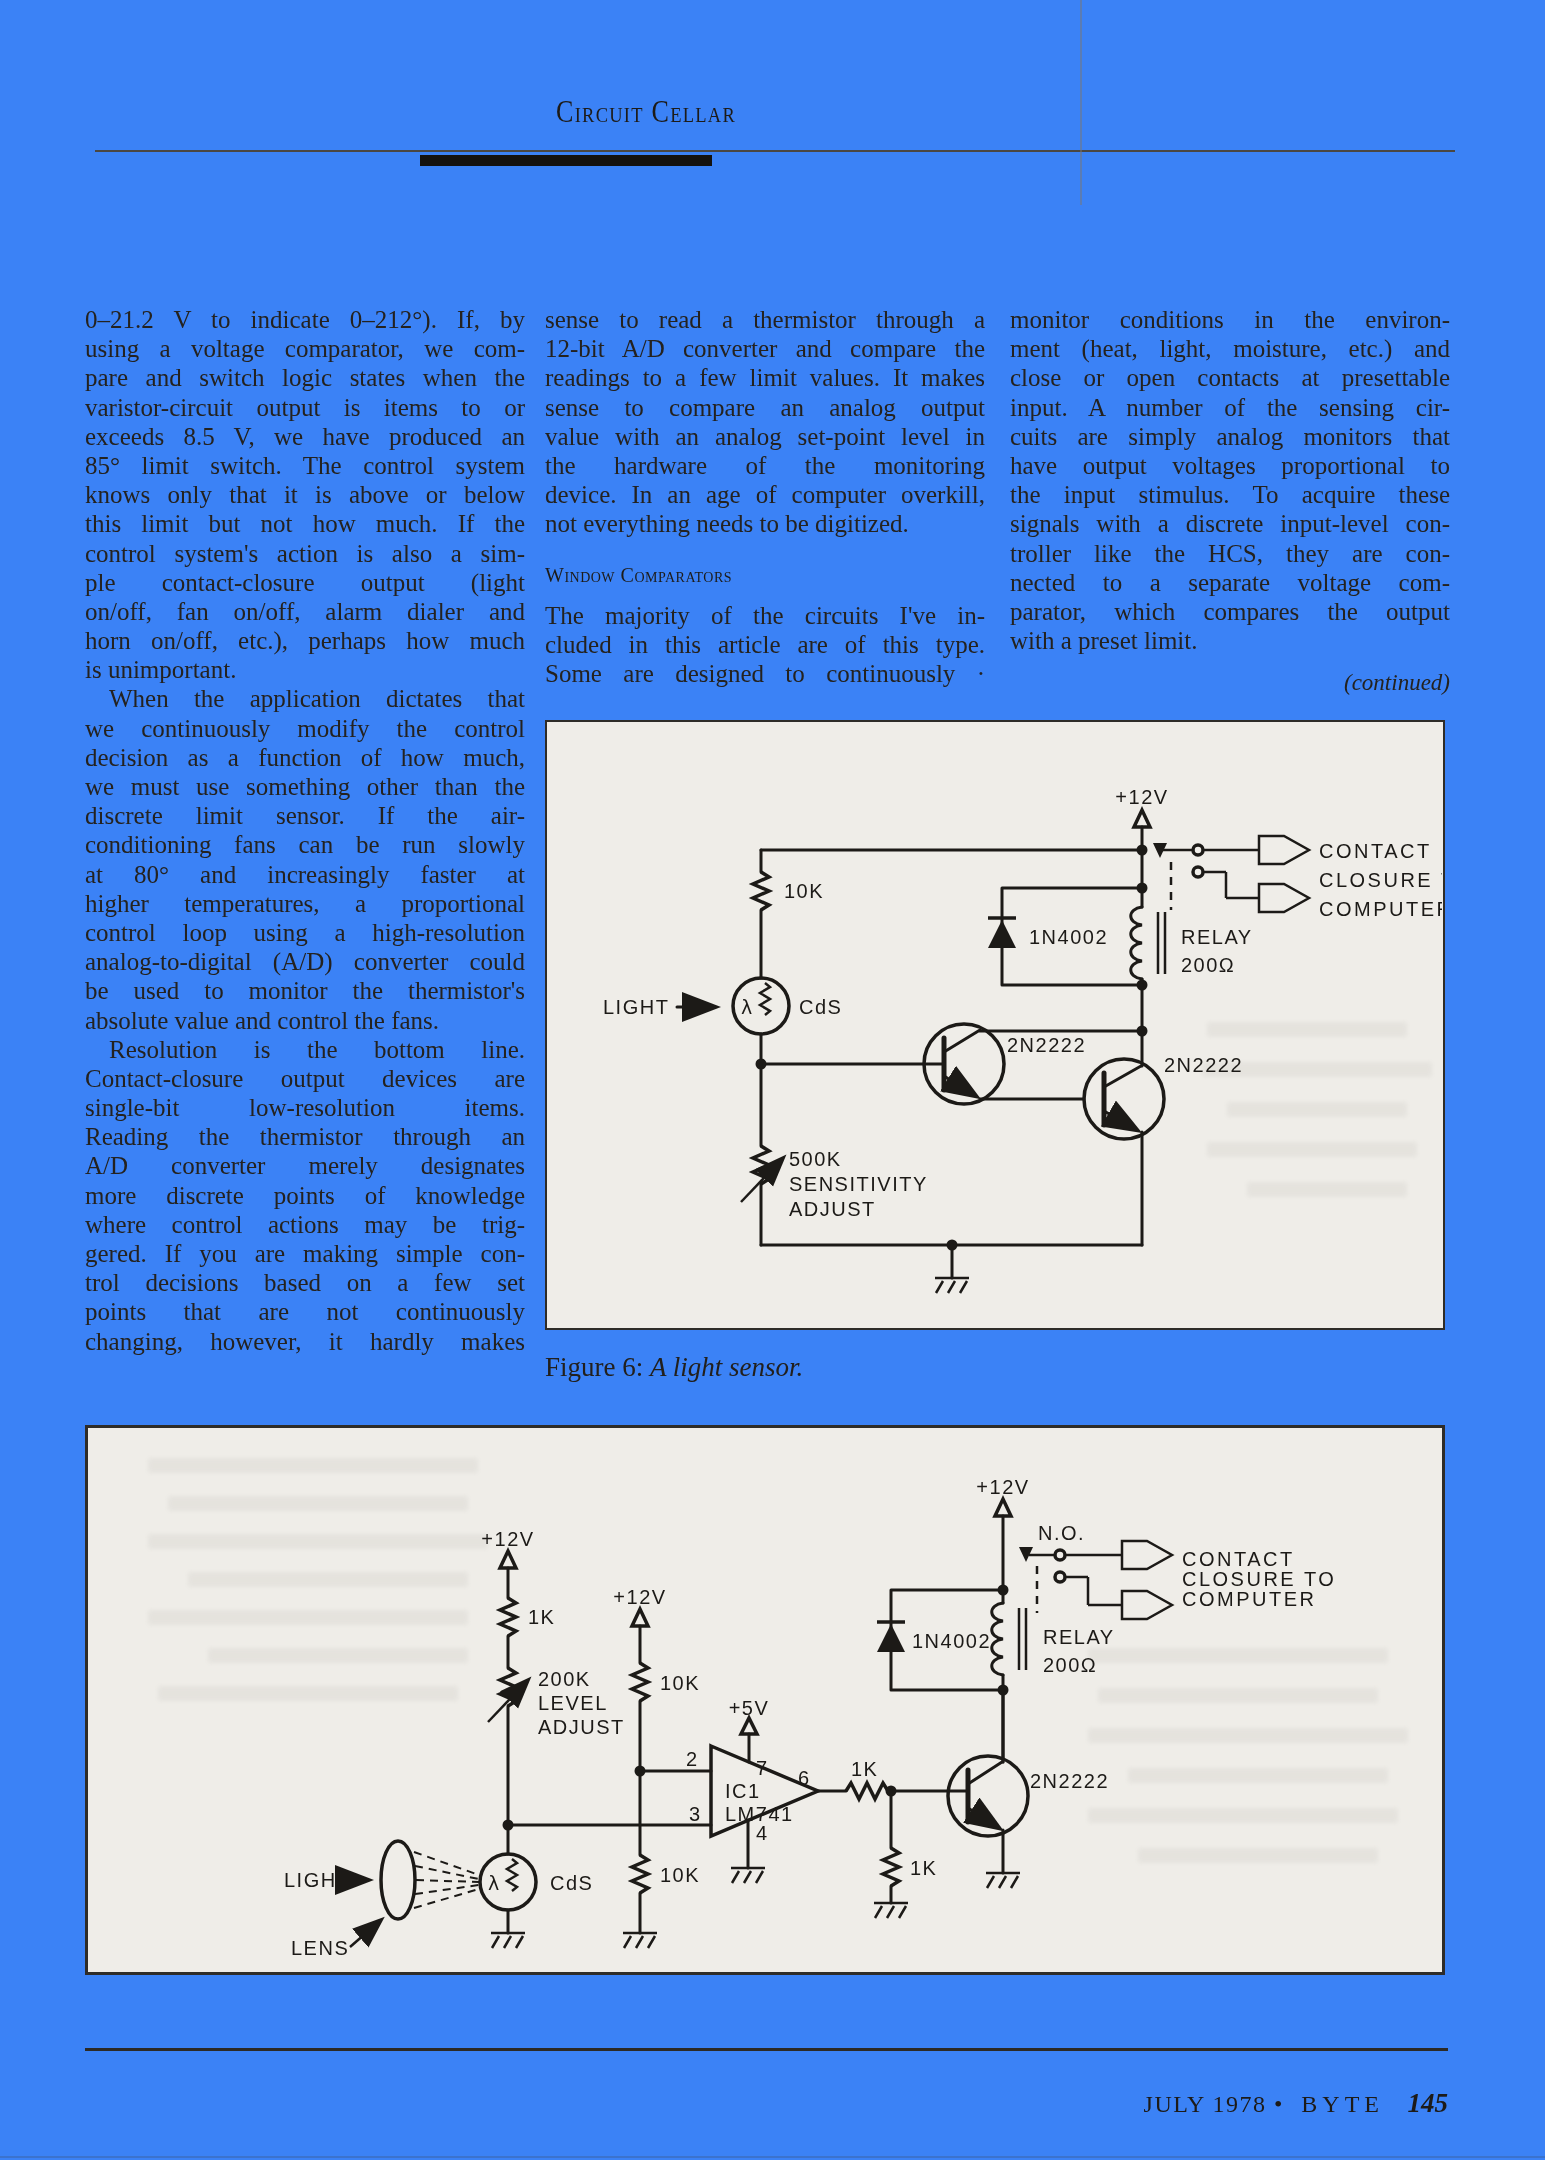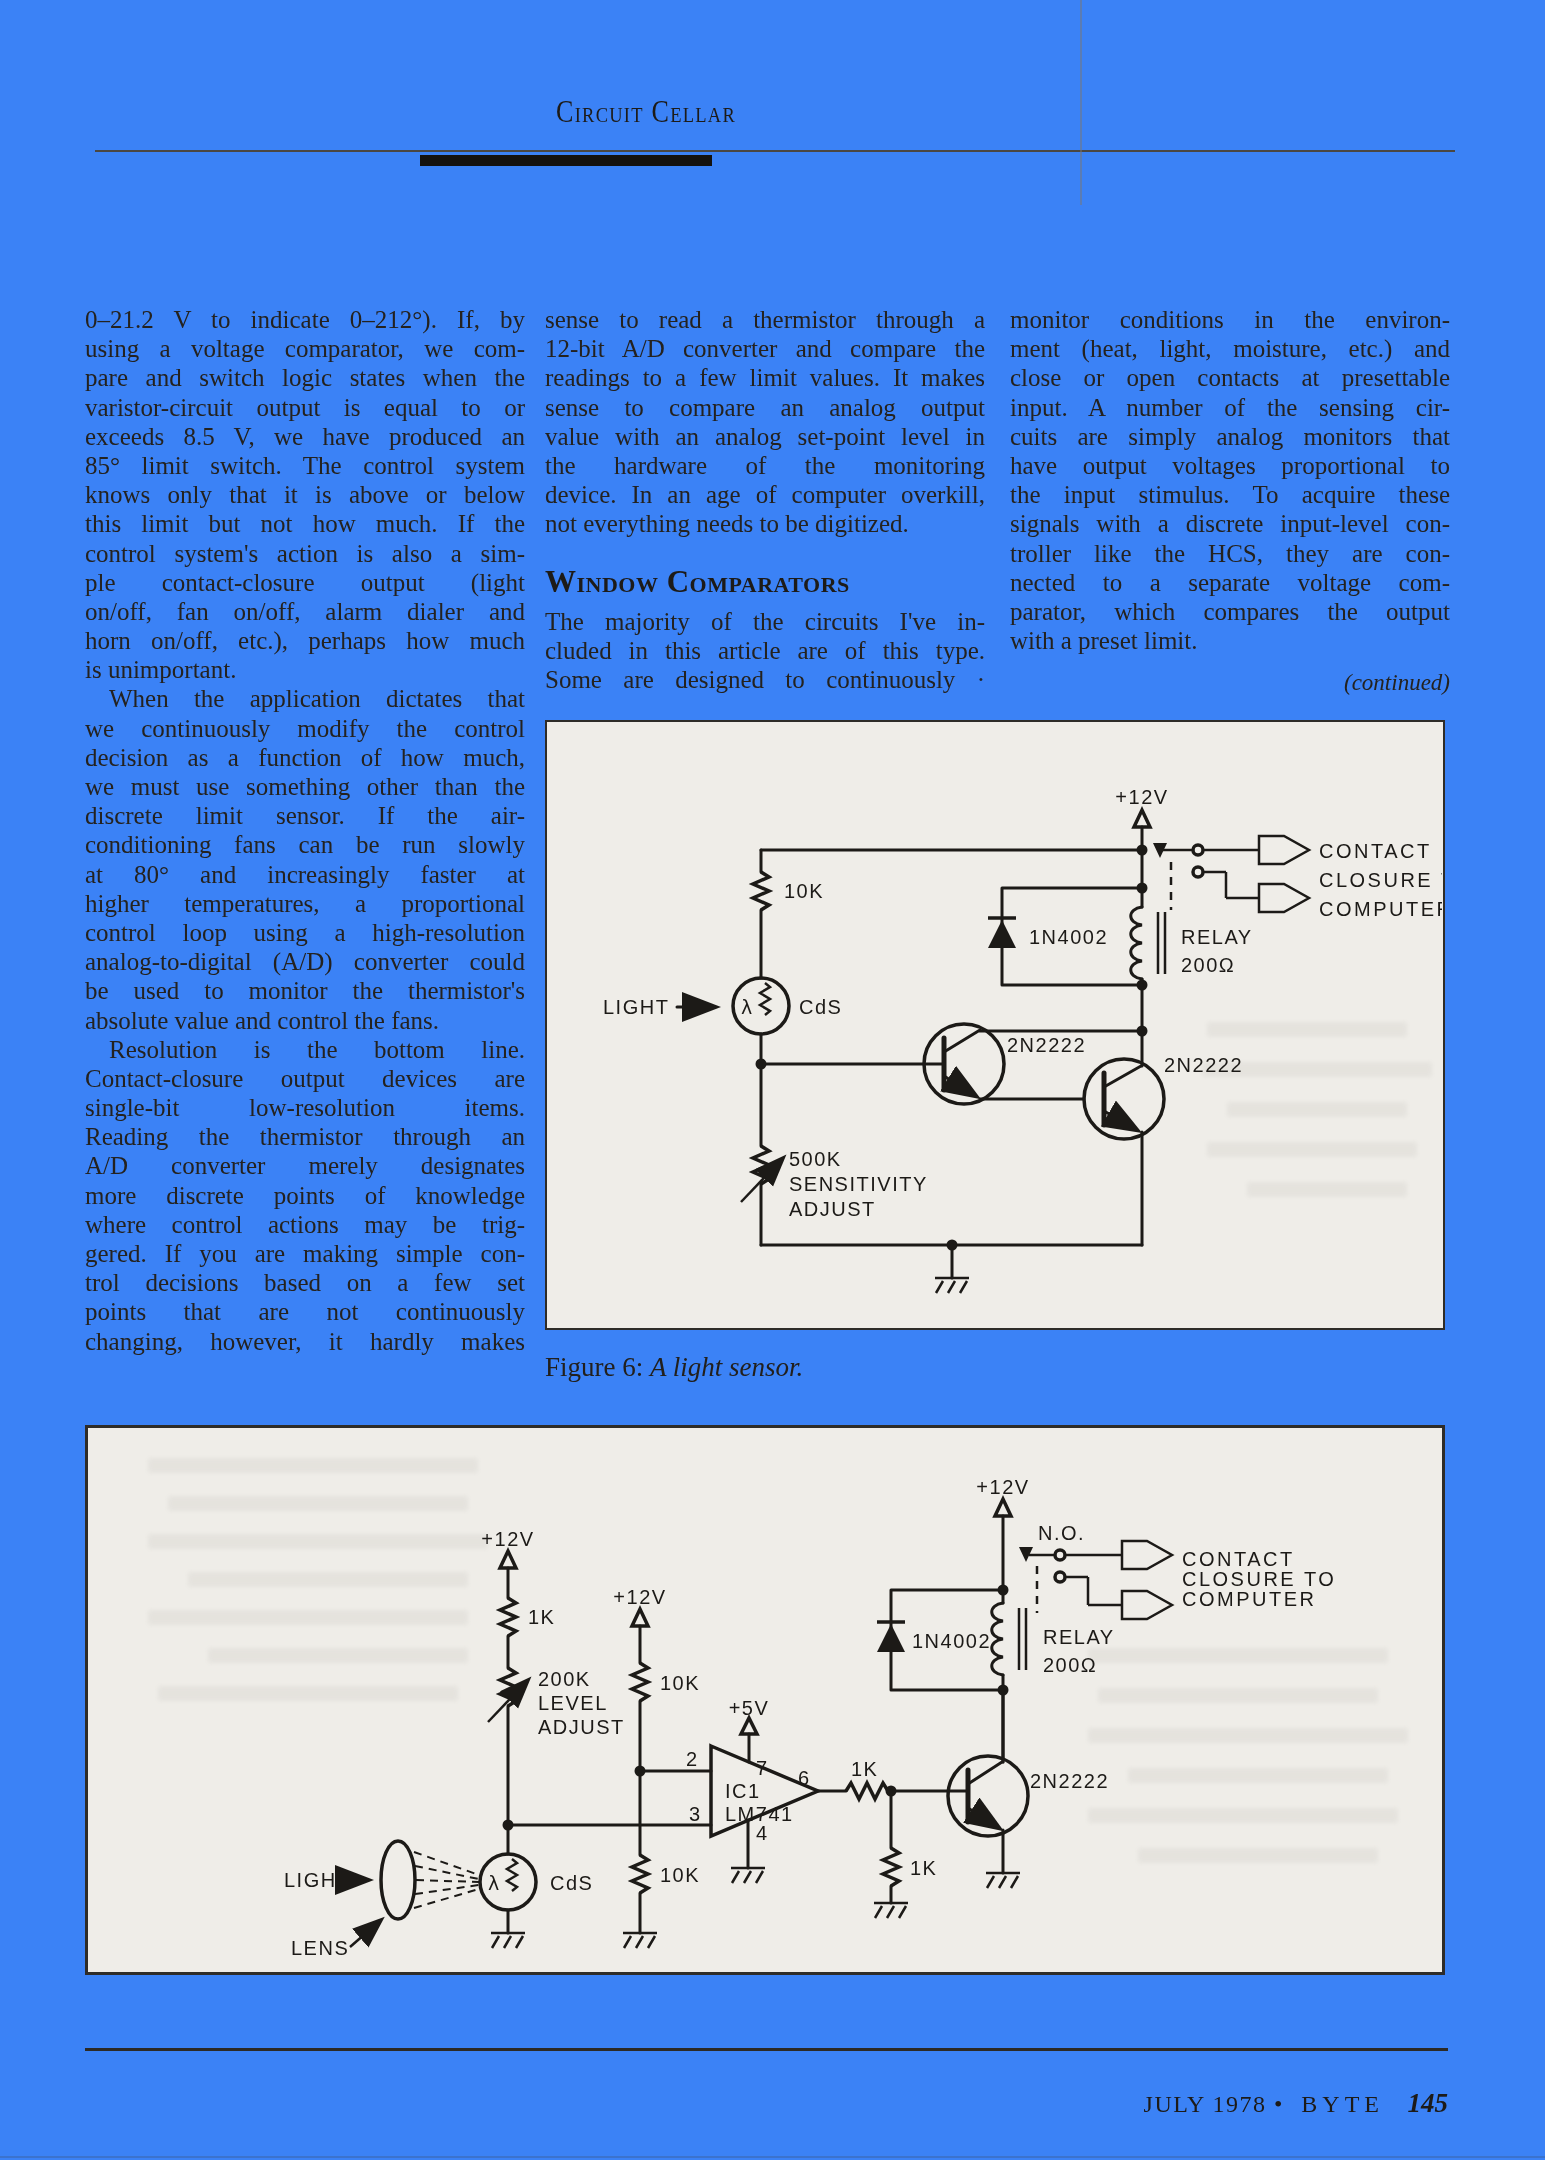--- a/index.html
+++ b/index.html
@@ -14,22 +14,22 @@
   .scan-line-artifact{position:absolute;left:1080px;top:0;width:2px;height:205px;background:#7b766f;opacity:.5;}
   .page-bottom-edge{position:absolute;left:0;top:2156px;width:100%;height:2px;background:rgba(60,55,50,.2);}
 
   
   .col{position:absolute;width:440px;top:305px;}
   #col1{left:85px;} #col2{left:545px;} #col3{left:1010px;}
   .line{font-size:25px;line-height:29.2px;height:29.2px;overflow:hidden;
         text-align:justify;text-align-last:justify;}
   .line.para-last{text-align-last:left;}
   .line.indent{text-indent:24px;}
-  .subhead{font-weight:bold;font-variant:small-caps;font-size:31px;letter-spacing:.5px;
-        margin:25px 0 7px 0;color:#1d1b18;}
+  .subhead{font-weight:normal;font-variant:small-caps;font-size:20px;letter-spacing:.5px;
+        margin:25px 0 14px 0;color:#1d1b18;}
   .continued{text-align:right;font-style:italic;font-size:23px;margin-top:15px;}
 
   
   .figure-box{position:absolute;background:#efede8;border:2.5px solid #2e2c28;box-sizing:border-box;}
   #fig6{left:545px;top:720px;width:900px;height:610px;}
   #fig7{left:85px;top:1425px;width:1360px;height:550px;border-width:3px;}
   .figure-box svg{position:absolute;left:0;top:0;}
   .ghost{position:absolute;height:15px;background:#6b675f;opacity:.07;filter:blur(2px);border-radius:3px;}
 
   .caption{position:absolute;font-size:27px;color:#22201d;}
@@ -64,21 +64,21 @@
   <div class="header-title">Circuit Cellar</div>
   <div class="header-rule-thin"></div>
   <div class="header-rule-thick"></div>
   <div class="scan-line-artifact"></div>
   <div class="page-bottom-edge"></div>
 
   <div class="col" id="col1">
       <div class="line">0–21.2 V to indicate 0–212°). If, by</div>
       <div class="line">using a voltage comparator, we com-</div>
       <div class="line">pare and switch logic states when the</div>
-      <div class="line">varistor-circuit output is equal to or</div>
+      <div class="line">varistor-circuit output is items to or</div>
       <div class="line">exceeds 8.5 V, we have produced an</div>
       <div class="line">85° limit switch. The control system</div>
       <div class="line">knows only that it is above or below</div>
       <div class="line">this limit but not how much. If the</div>
       <div class="line">control system's action is also a sim-</div>
       <div class="line">ple contact-closure output (light</div>
       <div class="line">on/off, fan on/off, alarm dialer and</div>
       <div class="line">horn on/off, etc.), perhaps how much</div>
       <div class="line para-last">is unimportant.</div>
       <div class="line indent">When the application dictates that</div>

